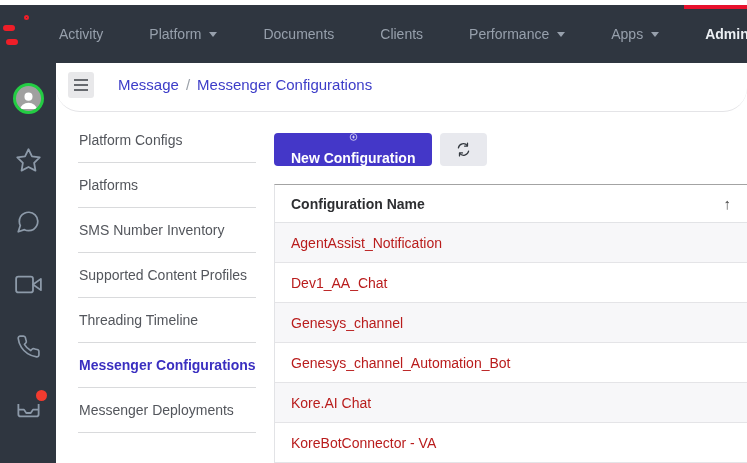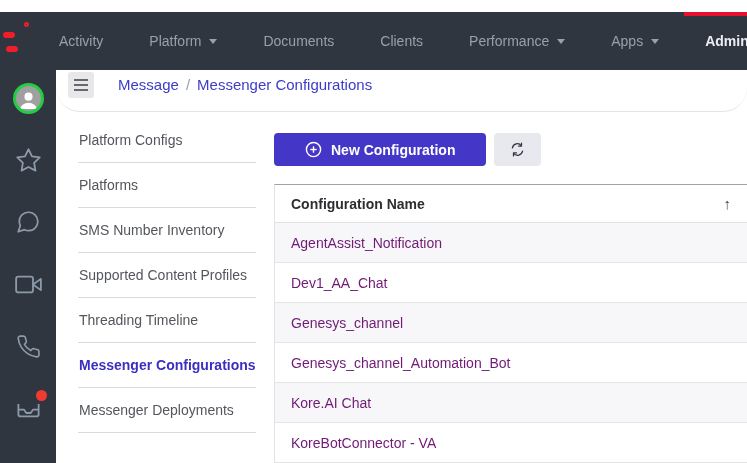--- a/index.html
+++ b/index.html
@@ -6,21 +6,21 @@
   html, body { width: 747px; height: 463px; overflow: hidden; }
   body {
     font-family: "Liberation Sans", sans-serif;
     background: #ffffff;
     position: relative;
     color: #333;
   }
 
   
   .topbar {
-    position: absolute; left: 0; top: 12px; width: 747px; height: 58px;
+    position: absolute; left: 0; top: 5px; width: 747px; height: 58px;
     background: #2f3640; display: flex; align-items: stretch; z-index: 3;
   }
   .logo-cell { width: 56px; display: flex; align-items: center; justify-content: center; cursor: pointer; }
   .glogo { position: relative; width: 30px; height: 42px; }
   .glogo .g-dot {
     position: absolute; right: 1px; top: 2px; width: 5px; height: 5px;
     border: 2px solid #ef1e28; border-radius: 50%;
   }
   .glogo .g-o1 {
     position: absolute; left: 3px; top: 12px; width: 12px; height: 6px;
@@ -86,24 +86,25 @@
   .submenu-item {
     margin-left: 22px; padding: 14px 0 14px 1px; border-bottom: 1px solid #d9dadc;
     font-size: 14px; color: #53565c; cursor: pointer;
   }
   .submenu-item.active { color: #3a2fc0; font-weight: bold; }
 
   
   .content { flex: 1; padding: 21px 0 0 18px; }
   .toolbar { display: flex; align-items: center; }
   .btn-primary {
-    display: flex; align-items: center; gap: 9px; height: 33px; padding: 0 31px;
+    display: flex; align-items: center; gap: 9px; height: 33px; padding: 0 17px;
     background: #4437c8; color: #fff; font-weight: bold; font-size: 14px;
     border: none; border-radius: 4px; cursor: pointer;
     font-family: "Liberation Sans", sans-serif;
+    flex-direction: column;
   }
   .btn-refresh {
     margin-left: 8px; width: 47px; height: 33px; background: #e8e9ee;
     border: none; border-radius: 4px; display: flex; align-items: center; justify-content: center;
     cursor: pointer;
   }
 
   .table {
     margin-top: 18px; border-top: 1px solid #a3a3a3; border-left: 1px solid #e2e3e6;
   }
@@ -111,21 +112,21 @@
     height: 38px; display: flex; align-items: center; justify-content: space-between;
     padding: 0 16px; border-bottom: 1px solid #e2e3e6; background: #fff;
   }
   .thead .th-label { font-weight: bold; font-size: 14px; color: #2d2e31; cursor: pointer; }
   .sort-arrow { color: #4a4a4a; font-size: 15px; cursor: pointer; }
   .trow {
     height: 40px; display: flex; align-items: center; padding-left: 16px;
     border-bottom: 1px solid #e4e4e7; background: #fff;
   }
   .trow.alt { background: #f7f7f9; }
-  .trow a { color: #701a75; font-size: 14px; text-decoration: none; cursor: pointer; }
+  .trow a { color: #b91c1c; font-size: 14px; text-decoration: none; cursor: pointer; }
 </style>
 </head>
 <body>
 
 <div class="topbar">
   <div class="logo-cell">
     <div class="glogo">
       <span class="g-dot"></span>
         <span class="g-o1"></span>
         <span class="g-o2"></span>

